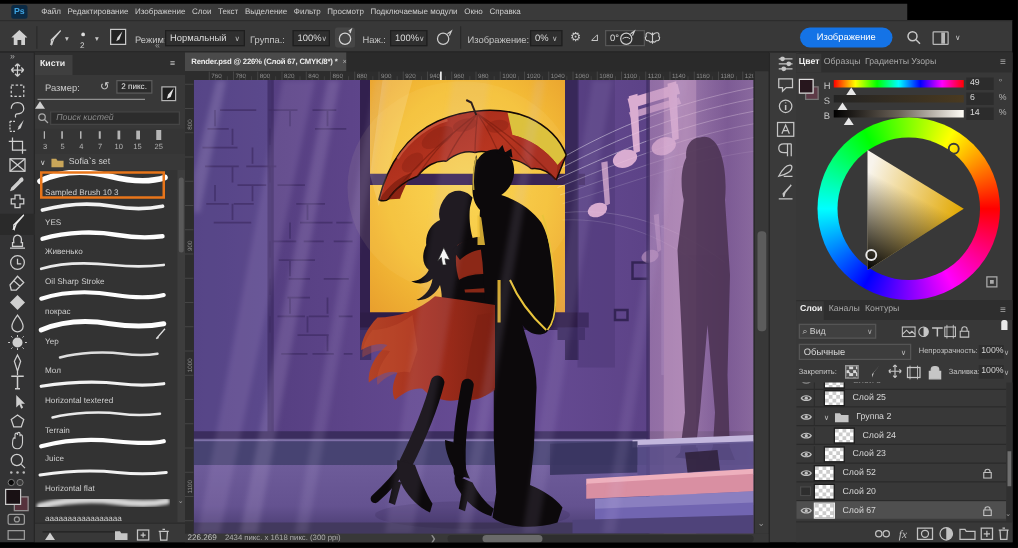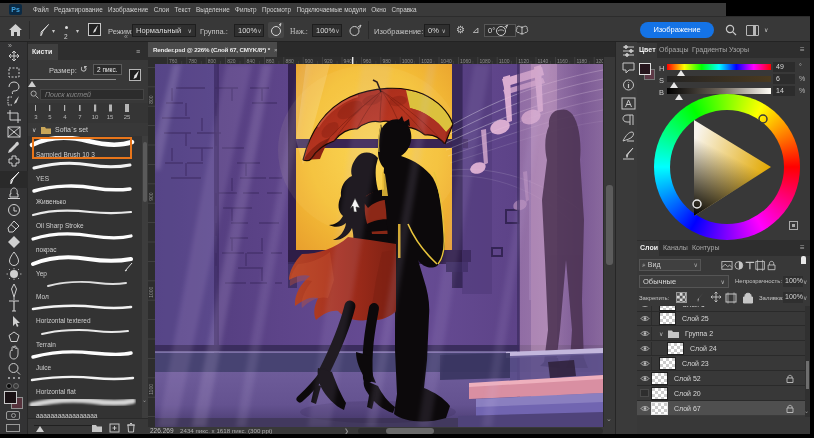--- a/index.html
+++ b/index.html
@@ -50,21 +50,21 @@
   <div class="abs txt" style="left:108px;top:10px;font-size:7.5px;color:#c4c4c4;">Режим:</div>
   <div class="abs dd" style="left:132px;top:7px;width:64px;height:13px;">Нормальный<span class="arr">∨</span></div>
   <div class="abs txt" style="left:200px;top:10px;font-size:7.5px;color:#c4c4c4;">Группа.:</div>
   <div class="abs dd" style="left:234px;top:7px;width:30px;height:13px;">100%<span class="arr">∨</span></div>
   <div class="abs" style="left:268px;top:5px;width:16px;height:16px;background:#464646;border-radius:2px;">
       <svg width="16" height="16" viewBox="0 0 16 16">
         <circle cx="8" cy="9" r="4.5" fill="none" stroke="#d6d6d6" stroke-width="1"></circle>
         <path d="M11 3 L13 1.5 L12 4.5" fill="none" stroke="#d6d6d6" stroke-width="1"></path>
       </svg>
     </div>
-  <div class="abs txt" style="left:290px;top:10px;font-size:7.5px;color:#c4c4c4;font-family:Liberation Serif, serif;">Наж.:</div>
+  <div class="abs txt" style="left:290px;top:10px;font-size:7.5px;color:#c4c4c4;">Наж.:</div>
   <div class="abs dd" style="left:312px;top:7px;width:30px;height:13px;">100%<span class="arr">∨</span></div>
   <svg class="abs" style="left:348px;top:6px;" width="15" height="15" viewBox="0 0 15 15">
       <circle cx="6.5" cy="8" r="4.5" fill="none" stroke="#cccccc" stroke-width="1"></circle>
       <path d="M10 4 L13 2 L11.5 5.5" fill="none" stroke="#cccccc" stroke-width="1"></path>
     </svg>
   <div class="abs sep" style="left:368px;top:4px;width:1px;height:18px;"></div>
   <div class="abs txt" style="left:374px;top:10px;font-size:7.5px;color:#c4c4c4;">Изображение:</div>
   <div class="abs dd" style="left:424px;top:7px;width:26px;height:13px;">0%<span class="arr">∨</span></div>
   <div class="abs ico" style="left:456px;top:7px;font-size:10px;">⚙</div>
   <div class="abs ico" style="left:472px;top:8px;font-size:9px;">⊿</div>
@@ -183,21 +183,21 @@
   <div class="abs" style="left:6px;top:382px;width:14px;height:8px;border:1px solid #9a9a9a;"></div>
 </div>
 
 <div class="abs" style="left:28px;top:42px;width:120px;height:392px;background:#383838;" id="brushes">
 
   <div class="abs" style="left:0;top:0;width:120px;height:18px;background:#2e2e2e;">
     <div class="abs" style="left:0;top:2px;width:30px;height:16px;background:#3f3f3f;color:#ececec;font-size:7px;font-weight:bold;padding:4px 0 0 4px;">Кисти</div>
     <div class="abs" style="left:108px;top:6px;color:#bbb;font-size:7px;">≡</div>
     <div class="abs" style="left:96px;top:-9px;color:#999;font-size:7px;">«</div>
   </div>
-  <div class="abs txt" style="left:21px;top:24px;font-size:7.5px;color:#c9c9c9;">Размер:</div>
+  <div class="abs txt" style="left:8px;top:24px;font-size:7.5px;color:#c9c9c9;">Размер:</div>
   <div class="abs" style="left:52px;top:22px;color:#cfcfcf;font-size:9px;">↺</div>
   <div class="abs" style="left:65px;top:22px;width:29px;height:11px;background:#2c2c2c;border:1px solid #5c5c5c;color:#e8e8e8;font-size:6.5px;padding:1px 0 0 3px;">2 пикс.</div>
   <div class="abs" style="left:101px;top:27px;width:12px;height:12px;border:1px solid #b5b5b5;background:#1e1e1e;">
       <svg width="10" height="10" viewBox="0 0 10 10">
         <path d="M9 0.5 L4.5 5.5 L3.5 9 L6.5 7.5 Z" fill="#e5e5e5"></path>
       </svg>
     </div>
 
   <div class="abs" style="left:2px;top:37px;width:86px;height:1px;background:#909090;"></div>
   <div class="abs" style="left:0px;top:39px;width:0;height:0;border-left:4px solid transparent;border-right:4px solid transparent;border-bottom:6px solid #d0d0d0;"></div>
@@ -916,15 +916,42 @@
         <svg width="8" height="9" viewBox="0 0 8 9" style="position:absolute;left:149px;top:3px;">
           <path d="M2 4 L2 3 C2 0.8 6 0.8 6 3 L6 4 M1 4 L7 4 L7 8.5 L1 8.5 Z" fill="none" stroke="#c0c0c0" stroke-width="0.9"></path>
         </svg>
       </div>
     </div>
   <div class="abs" style="left:168px;top:264px;width:5px;height:111px;background:#303030;">
     <div class="abs" style="left:1px;top:55px;width:3px;height:28px;background:#6e6e6e;"></div>
     <div class="abs" style="left:-1px;top:101px;color:#999;font-size:6px;">⌄</div>
   </div>
 
+  <div class="abs" style="left:0;top:375px;width:173px;height:17px;background:#383838;border-top:1px solid #2c2c2c;">
+    <svg class="abs" style="left:62px;top:3px;" width="108" height="12" viewBox="0 0 108 12" fill="none" stroke="#c2c2c2" stroke-width="1">
+      <g>
+          <circle cx="4" cy="6" r="2.5"></circle>
+          <circle cx="10" cy="6" r="2.5"></circle>
+        </g>
+      <text x="20" y="9" font-size="9" font-style="italic" fill="#c2c2c2" stroke="none" font-family="Liberation Serif">fx</text>
+      <g transform="translate(34,0)">
+          <rect x="1" y="1.5" width="12" height="9"></rect>
+          <circle cx="7" cy="6" r="2.8"></circle>
+        </g>
+      <g transform="translate(52,0)">
+          <circle cx="6" cy="6" r="5"></circle>
+          <path d="M6 1 A5 5 0 0 1 6 11 Z" fill="#c2c2c2" stroke="none"></path>
+        </g>
+      <g transform="translate(68,0)">
+          <path d="M1 2.5 L5 2.5 L6 4 L13 4 L13 10.5 L1 10.5 Z"></path>
+        </g>
+      <g transform="translate(85,0)">
+          <rect x="1" y="1.5" width="9" height="9"></rect>
+          <path d="M5.5 3.5 L5.5 8.5 M3 6 L8 6"></path>
+        </g>
+      <g transform="translate(99,0)">
+          <path d="M2 3 L8 3 L7.5 10.5 L2.5 10.5 Z M1 3 L9 3 M4 1.5 L6 1.5"></path>
+        </g>
+    </svg>
+  </div>
 </div>
 
 <div class="abs" style="left:0;top:434px;width:814px;height:4px;background:#000;"></div>
 
 </body></html>

